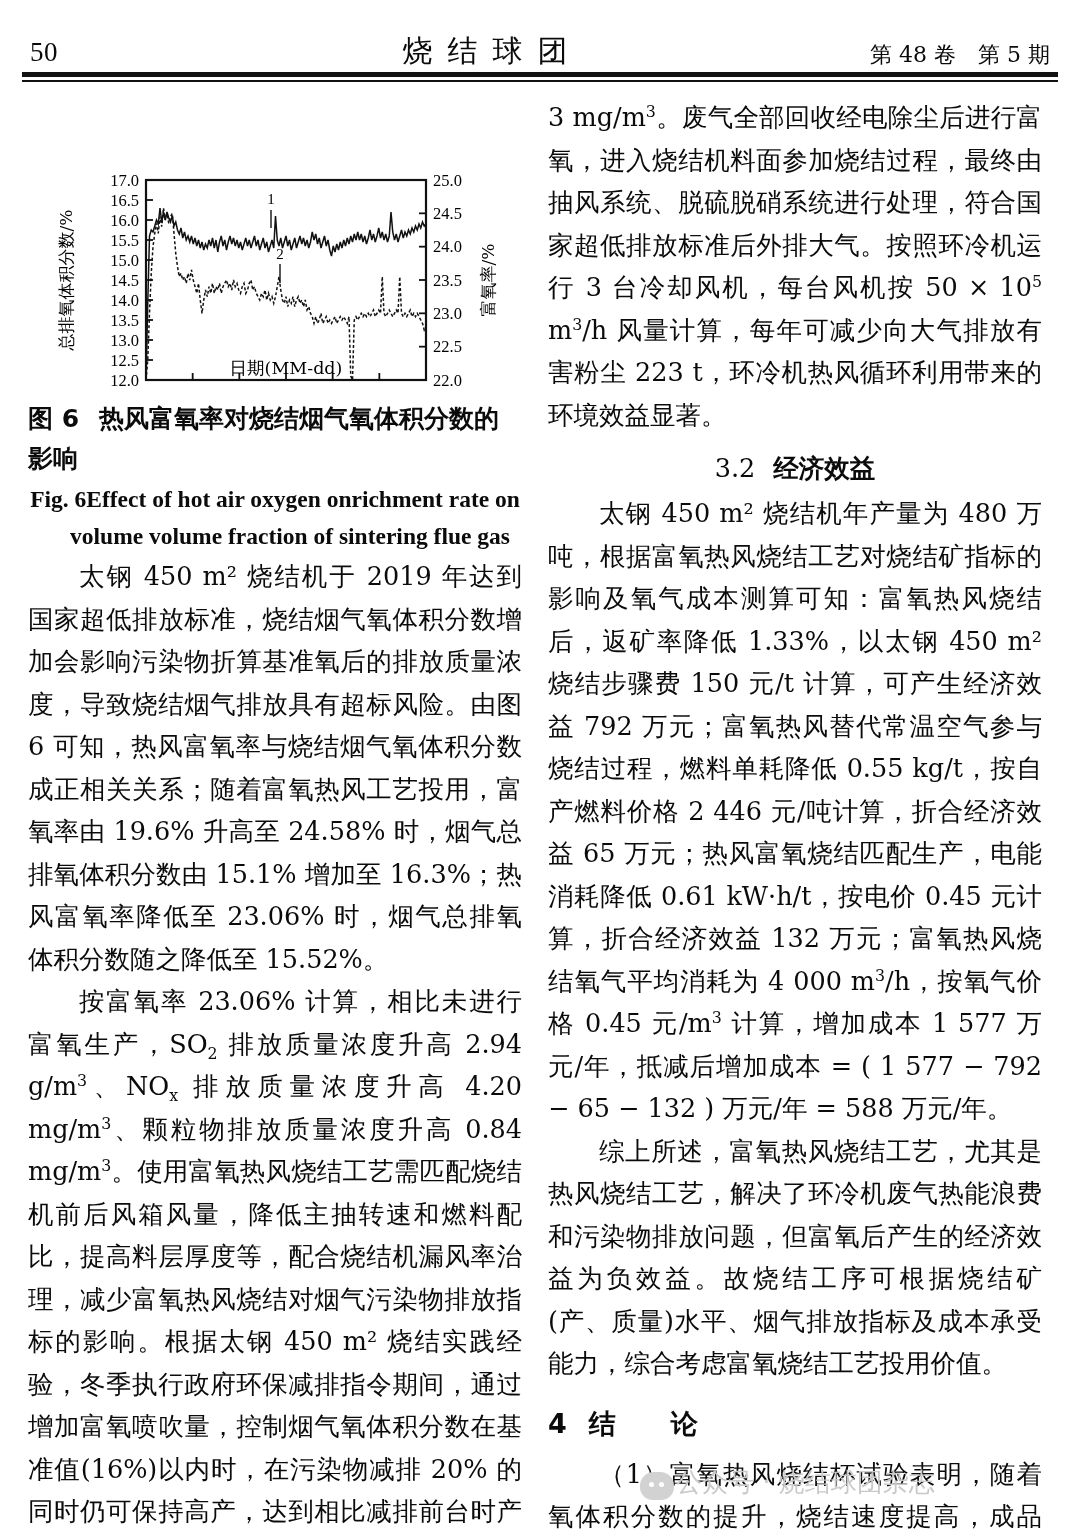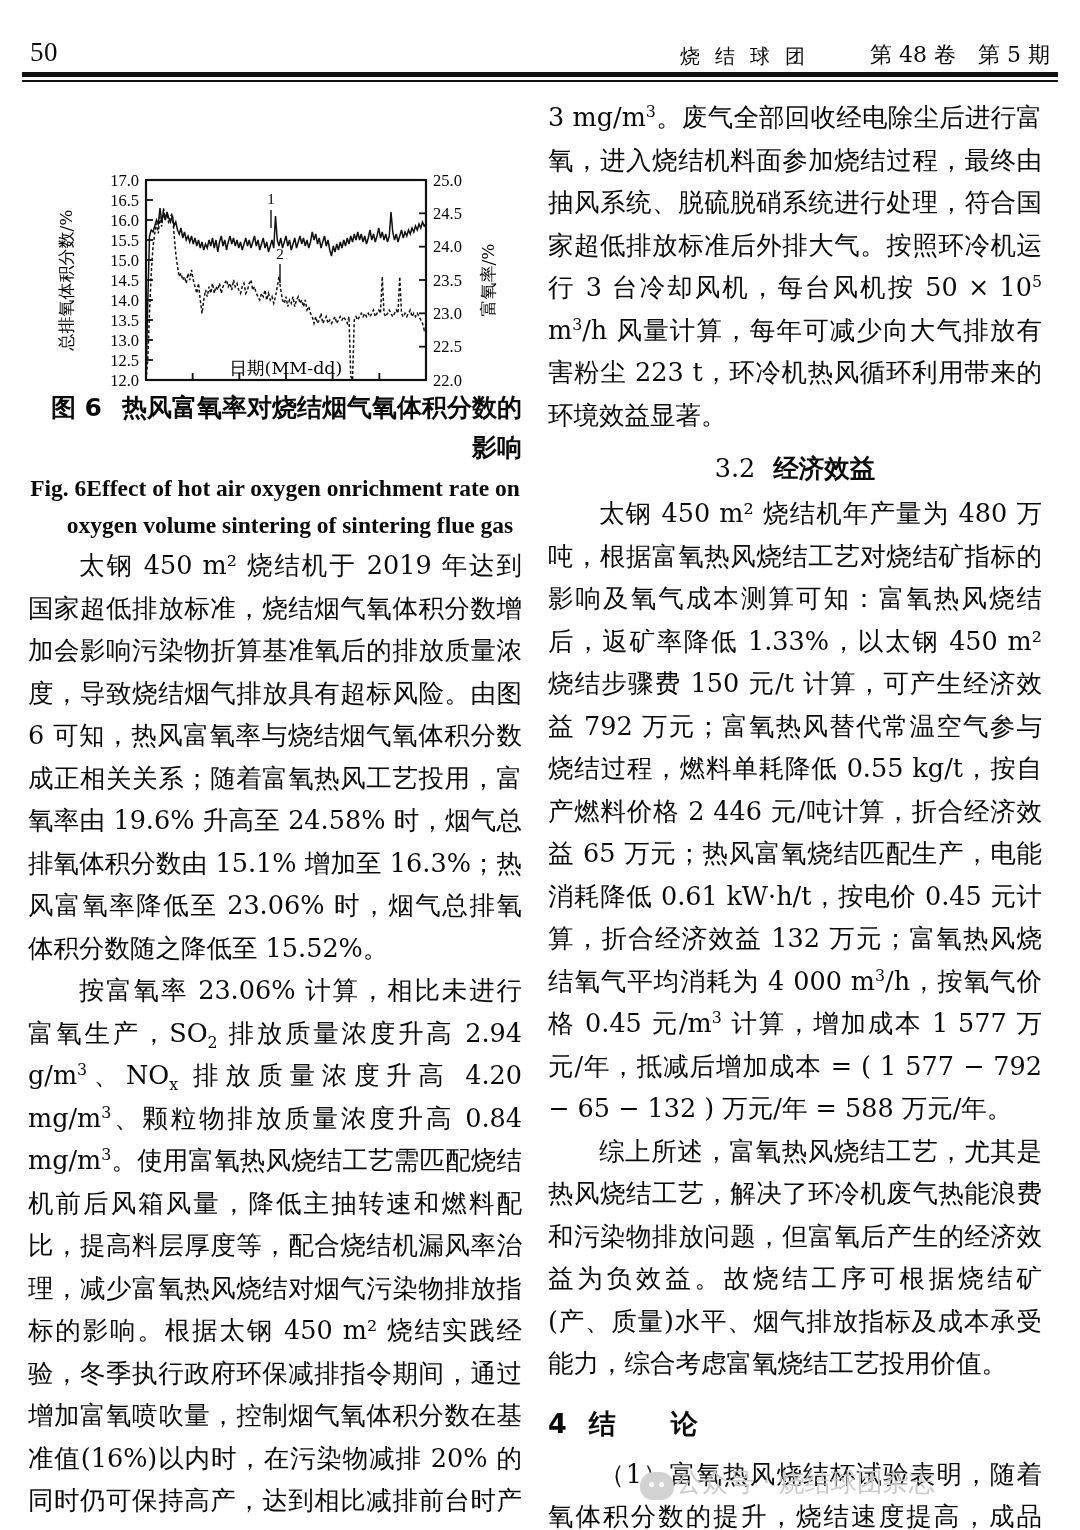--- a/index.html
+++ b/index.html
@@ -33,22 +33,22 @@
   }
   .header-page-no {
     font-size: 27px;
     letter-spacing: 0.5px;
     line-height: 1;
     padding-bottom: 2px;
     min-width: 120px;
   }
   .header-journal {
     flex: 1;
-    text-align: right;
-    font-size: 20px;
+    text-align: center;
+    font-size: 30px;
     line-height: 1;
     padding-bottom: 2px;
     letter-spacing: 15px;
     text-indent: 15px;
     font-family: "DejaVu Serif", "Liberation Serif", serif;
     margin-top: 16px;
   }
   .header-issue {
     min-width: 230px;
     text-align: right;
@@ -126,25 +126,25 @@
   .fig-canvas svg { display: block; }
 
   .fig-key {
     text-align: center;
     font-size: 23px;
     line-height: 34px;
     margin-top: 4px;
     font-family: "DejaVu Serif", "Liberation Serif", serif;
   }
   .fig-cap-cn {
-    text-align: right;
+    text-align: left;
     font-size: 25px;
     line-height: 40px;
     font-weight: bold;
-    margin-top: 0;
+    margin-top: 11px;
     font-family: "DejaVu Sans", "Liberation Sans", sans-serif;
   }
   .fig-cap-cn .lab { margin-right: 20px; }
   .fig-cap-en {
     text-align: center;
     font-size: 23.5px;
     line-height: 37px;
     font-weight: bold;
     font-family: "Liberation Serif", "DejaVu Serif", serif;
     margin-top: 2px;
@@ -287,21 +287,21 @@
             <text id="ylab-left" x="44" y="182" font-size="17" text-anchor="middle" transform="rotate(-90 44 182)" font-family="DejaVu Serif, serif">总排氧体积分数/%</text>
             <text id="ylab-right" x="466" y="182" font-size="17" text-anchor="middle" transform="rotate(-90 466 182)" font-family="DejaVu Serif, serif">富氧率/%</text>
             <text id="xlab" x="258" y="276" font-size="17.5" text-anchor="middle" font-family="DejaVu Serif, serif">日期(MM-dd)</text>
           </svg>
         </div>
         <div class="fig-cap-cn">
           <span class="lab">图 6</span><span>热风富氧率对烧结烟气氧体积分数的影响</span>
         </div>
         <div class="fig-cap-en">
           <span class="lab">Fig. 6</span><span>Effect of hot air oxygen onrichment rate on</span>
-          <span class="l2">oxygen volume sintering of sintering flue gas</span>
+          <span class="l2">volume volume fraction of sintering flue gas</span>
         </div>
       </div>
 
       <p class="body indent">太钢 450 m² 烧结机于 2019 年达到国家超低排放标准，烧结烟气氧体积分数增加会影响污染物折算基准氧后的排放质量浓度，导致烧结烟气排放具有超标风险。由图 6 可知，热风富氧率与烧结烟气氧体积分数成正相关关系；随着富氧热风工艺投用，富氧率由 19.6% 升高至 24.58% 时，烟气总排氧体积分数由 15.1% 增加至 16.3%；热风富氧率降低至 23.06% 时，烟气总排氧体积分数随之降低至 15.52%。</p>
 
       <p class="body indent"><span>按富氧率 23.06% 计算，相比未进行富氧生产，SO</span><sub>2</sub><span> 排放质量浓度升高 2.94 g/m</span><sup>3</sup><span>、NO</span><sub>x</sub><span> 排放质量浓度升高 4.20 mg/m</span><sup>3</sup><span>、颗粒物排放质量浓度升高 0.84 mg/m</span><sup>3</sup><span>。使用富氧热风烧结工艺需匹配烧结机前后风箱风量，降低主抽转速和燃料配比，提高料层厚度等，配合烧结机漏风率治理，减少富氧热风烧结对烟气污染物排放指标的影响。根据太钢 450 m² 烧结实践经验，冬季执行政府环保减排指令期间，通过增加富氧喷吹量，控制烟气氧体积分数在基准值(16%)以内时，在污染物减排 20% 的同时仍可保持高产，达到相比减排前台时产量反而增加 8 t/h 的效果。因此，在工业实践中需综合平衡富氧流量、烟气排放指标及烧结生产成本的关系。</span></p>
 
     </div>
 
     <div class="col">

